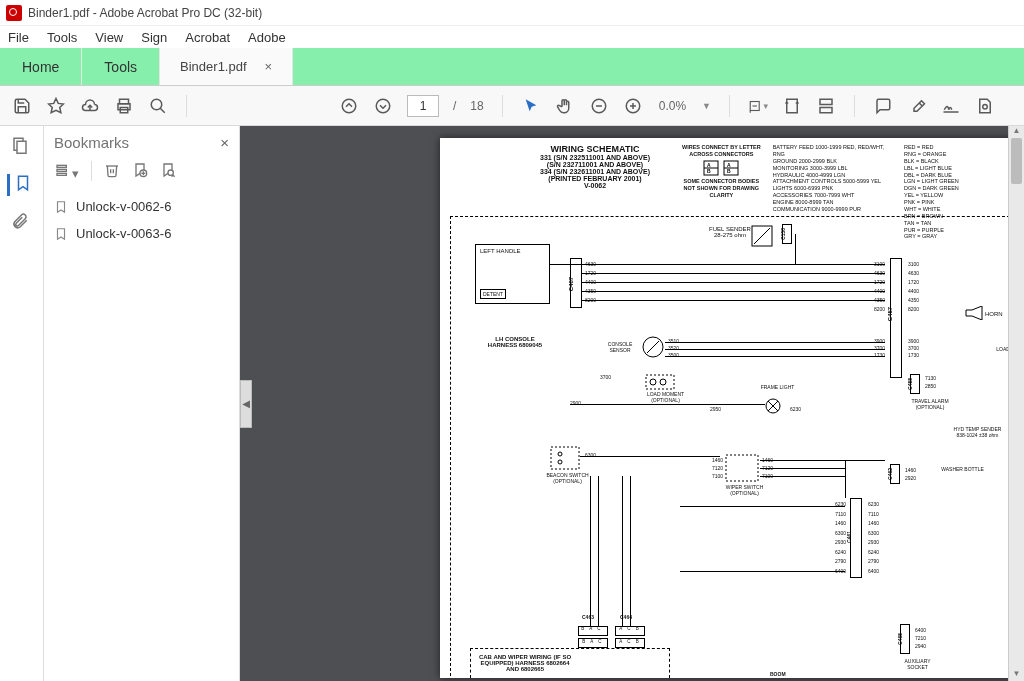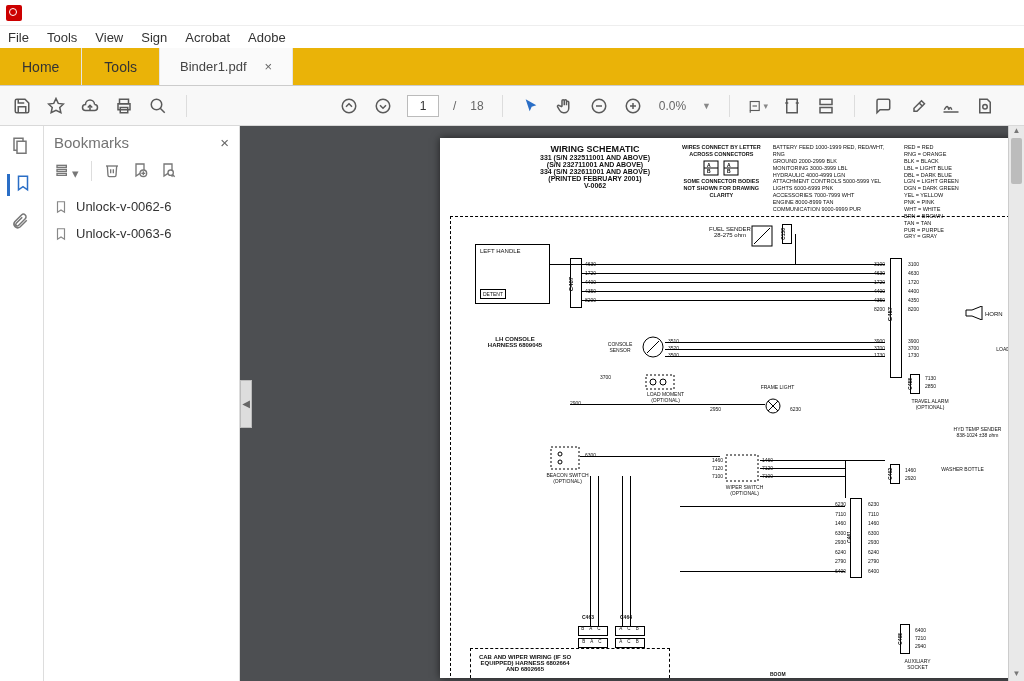--- a/index.html
+++ b/index.html
@@ -9,21 +9,21 @@
 .titlebar { height:26px; background:#fff; display:flex; align-items:center; padding:0 6px; gap:6px; border-bottom:1px solid #eee;}
 .titlebar .pdf-icon { width:16px; height:16px; background:#cc0000; border-radius:2px; position:relative; }
 .titlebar .pdf-icon::after { content:""; position:absolute; width:6px; height:6px; border:1.5px solid #fff; border-radius:50%; top:3px; left:3px; }
 .titlebar-text { font-size:12px; color:#444; }
 
 
 .menubar { height:22px; display:flex; align-items:center; padding:0 8px; gap:18px; color:#333; font-size:13px; }
 .menubar span { cursor:default; }
 
 
-.tabstrip { height:38px; display:flex; align-items:stretch; border-bottom:1px solid #ccc; background:#eab308; }
+.tabstrip { height:38px; display:flex; align-items:stretch; border-bottom:1px solid #ccc; background:#86efac; }
 .tabstrip .hometab, .tabstrip .toolstab { display:flex; align-items:center; padding:0 22px; font-size:14px; color:#333; border-right:1px solid #e5e5e5;}
 .tabstrip .doctab { display:flex; align-items:center; padding:0 20px; font-size:13px; color:#444; background:#fafafa; border-right:1px solid #e5e5e5; gap:18px;}
 .tabstrip .close-x { color:#666; font-size:13px; }
 
 
 .toolbar { height:40px; border-bottom:1px solid #d9d9d9; display:flex; align-items:center; padding:0 12px; gap:14px; background:#f8f8f8;}
 .toolbar .sep { width:1px; height:22px; background:#ddd; margin:0 4px;}
 .tool-icon { width:20px; height:20px; color:#5a5a5a; display:inline-flex; align-items:center; justify-content:center; }
 .toolbar .pagefield { width:32px; height:22px; border:1px solid #bbb; text-align:center; font-size:12px; color:#333; background:#fff;}
 .toolbar .pagecount { font-size:12px; color:#666; }
@@ -66,20 +66,21 @@
 
 .vscroll { position:absolute; right:0; top:0; bottom:0; width:16px; background:#e9e9e9; border-left:1px solid #ccc;}
 .vscroll .thumb { position:absolute; left:2px; right:2px; top:12px; height:46px; background:#bcbcbc; border-radius:2px;}
 .vscroll .arr { position:absolute; left:0; right:0; height:12px; text-align:center; font-size:8px; color:#777;}
 </style>
 </head>
 <body>
 
 <div class="titlebar">
   <span class="pdf-icon"></span>
+  <span class="titlebar-text">Binder1.pdf - Adobe Acrobat Pro DC (32-bit)</span>
 </div>
 
 <div class="menubar">
   <span>File</span>
   <span>Tools</span>
   <span>View</span>
   <span>Sign</span>
   <span>Acrobat</span>
   <span>Adobe</span>
 </div>

